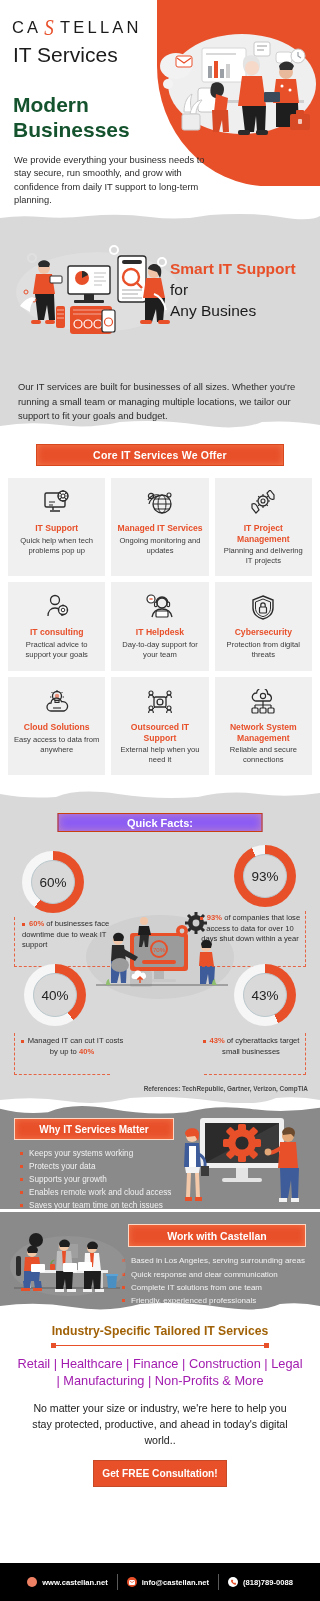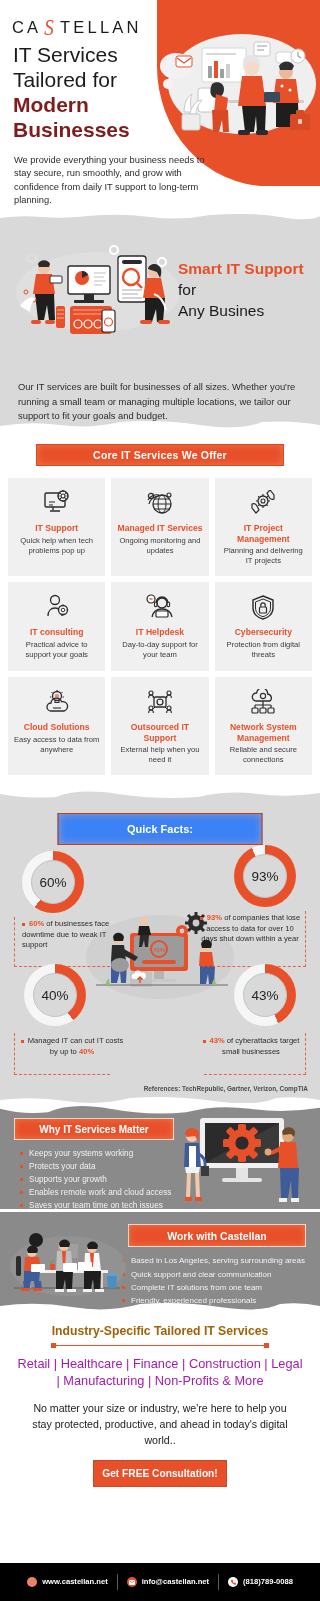--- a/index.html
+++ b/index.html
@@ -65,21 +65,21 @@
     position: absolute;
     left: 13px;
     top: 42px;
     width: 168px;
     font-size: 21px;
     line-height: 25px;
     color: #1b1b1b;
     font-weight: 400;
   }
   .hero-title .accent {
-    color: #7f1d1d;
+    color: #14532d;
     font-weight: 700;
   }
   .hero-sub {
     position: absolute;
     left: 14px;
     top: 154px;
     width: 200px;
     font-size: 9.3px;
     line-height: 13.4px;
     color: #2b2b2b;
@@ -100,21 +100,21 @@
   }
   .smart-illo {
     position: absolute;
     left: 14px;
     top: 22px;
     width: 168px;
     height: 92px;
   }
   .smart-head {
     position: absolute;
-    right: 16px;
+    right: 24px;
     top: 36px;
     width: 126px;
     text-align: left;
     font-size: 15.5px;
     line-height: 21px;
     color: #1b1b1b;
     font-weight: 700;
   }
   .smart-head .accent { color: #E8502A; }
   .smart-head .light { font-weight: 400; color: #1b1b1b; }
@@ -189,22 +189,22 @@
     height: 315px;
     background: #D9D9D9;
     margin-top: 14px;
   }
   .facts-ribbon {
     position: absolute;
     left: 50%;
     transform: translateX(-50%);
     top: 24px;
     width: 205px;
-    height: 32px;
-    background: #3b82f6;
+    height: 19px;
+    background: #8b5cf6;
     border: 1px solid #C8400F;
     display: flex;
     align-items: center;
     justify-content: center;
     color: #ffffff;
     font-weight: 700;
     font-size: 11px;
     box-shadow: inset 0 0 8px rgba(255,180,130,.5);
   }
   .donut {
@@ -425,21 +425,21 @@
     width: 320px;
     height: 38px;
     background: #000000;
     display: flex;
     align-items: center;
     justify-content: center;
     gap: 0;
   }
   .f-item {
     display: flex;
-    align-items: flex-start;
+    align-items: center;
     gap: 5px;
     color: #ffffff;
     font-size: 7.6px;
     font-weight: 700;
     padding: 0 9px;
   }
   .f-sep { width: 1px; height: 16px; background: #5a5a5a; }
   .f-ico {
     width: 10px; height: 10px;
     border-radius: 50%;
@@ -512,21 +512,21 @@
     </svg>
 
     <div class="logo">
       <span>CA</span>
         <span class="sglyph">S</span>
         <span>TELLAN</span>
     </div>
 
     <h1 class="hero-title">
       <span>IT Services</span><br>
-      <span>Tailored for</span><br>
+      <br>
       <span class="accent">Modern</span><br>
       <span class="accent">Businesses</span>
     </h1>
 
     <p class="hero-sub">We provide everything your business needs to stay secure, run smoothly, and grow with confidence from daily IT support to long-term planning.</p>
 
     <svg class="torn" style="bottom:-1px" viewBox="0 0 320 14" preserveAspectRatio="none">
       <path d="M0 14 L0 9 Q20 6 42 8 T88 7 Q120 4 150 8 T210 6 Q250 3 280 8 T320 7 L320 14 Z" fill="#D9D9D9"></path>
     </svg>
   </section>
@@ -893,21 +893,21 @@
     </svg>
 
     <div style="position:absolute; left:0; bottom:0; width:320px; height:3px; background:#ffffff;"></div>
   </section>
 
   <section class="work">
     <div class="work-ribbon">Work with Castellan</div>
 
     <ul class="work-list">
       <li>Based in Los Angeles, serving surrounding areas</li>
-      <li>Quick support and clear communication</li>
+      <li>Quick response and clear communication</li>
       <li>Complete IT solutions from one team</li>
       <li>Friendly, experienced professionals</li>
     </ul>
 
     <svg class="work-illo" viewBox="0 0 122 70">
       <ellipse cx="62" cy="36" rx="58" ry="30" fill="#9A9A9A" opacity=".5"></ellipse>
       <circle cx="30" cy="10" r="7" fill="#1E1E1E"></circle>
       <path d="M52 14h20v14H52z" fill="#A8A8A8" opacity=".6"></path>
       <path d="M8 58h106" stroke="#6E6E6E" stroke-width="1.4"></path>
 

